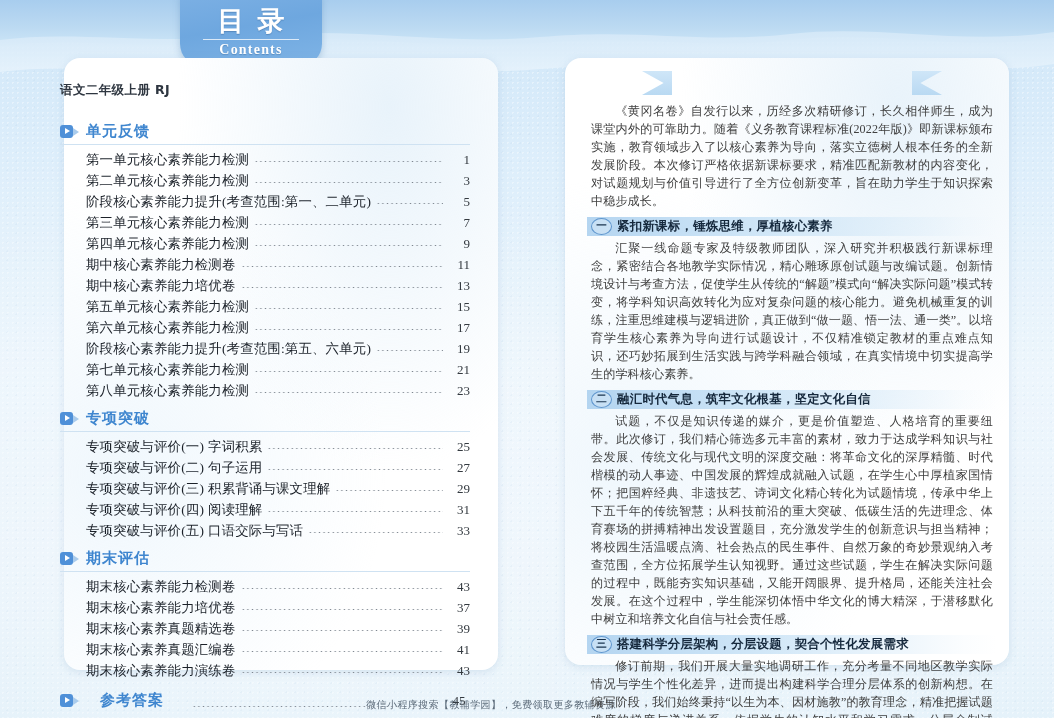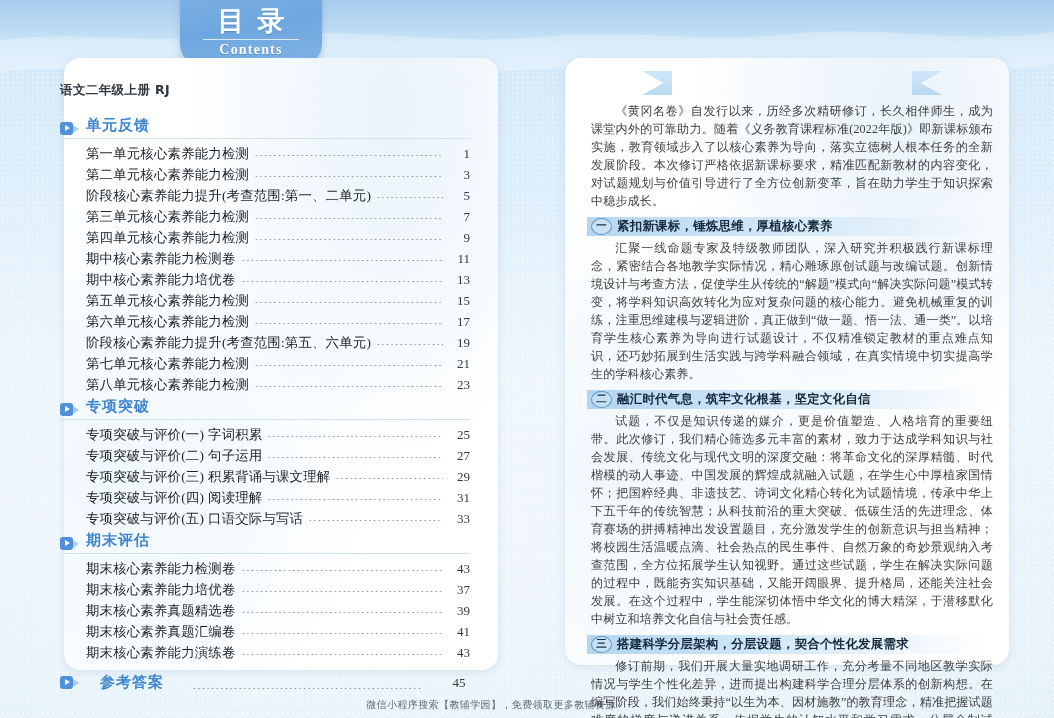--- a/index.html
+++ b/index.html
@@ -74,22 +74,22 @@
 
   
   .book-line{
     position:absolute;left:-14px;top:24px;
     font-family:"DejaVu Sans","Liberation Sans",sans-serif;
     font-size:12.5px;color:#2e3640;letter-spacing:.4px;font-weight:600;
   }
   .toc-body{position:absolute;left:-14px;top:56px;width:410px;}
 
   .sec-head{
-    display:flex;align-items:flex-end;gap:6px;
-    margin:2px 0 0 0;padding:0 0 2px 0;
+    display:flex;align-items:center;gap:6px;
+    margin:8px 0 0 0;padding:0 0 2px 0;
   }
   .sec-mark{position:relative;width:20px;height:13px;flex:0 0 20px;}
   .sec-mark .sq{
     position:absolute;left:0;top:0;width:13px;height:13px;border-radius:3px;
     background:#4f90d8;
   }
   .sec-mark .sq::after{
     content:"";position:absolute;left:4.5px;top:3px;
     border-left:5px solid #fff;border-top:3.5px solid transparent;border-bottom:3.5px solid transparent;
   }

